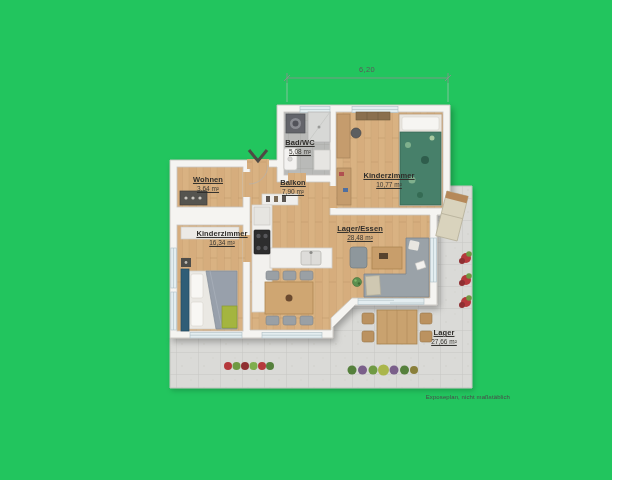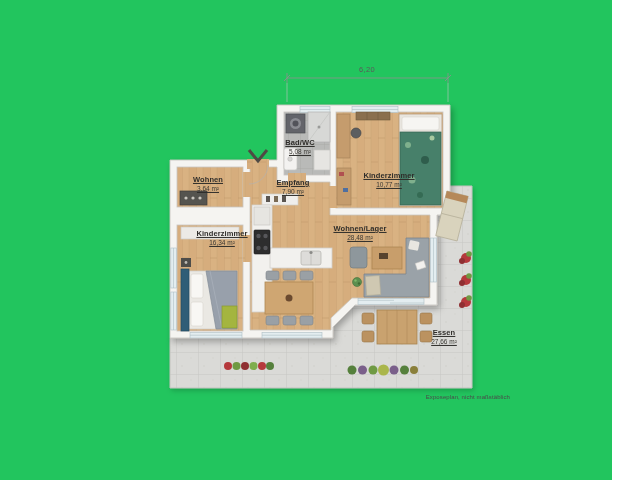--- a/index.html
+++ b/index.html
@@ -307,34 +307,34 @@
 
   <div class="room-label" style="left:208px;top:184px">
     <div class="rn">Wohnen</div>
     <div class="ra">3,64 m²</div>
   </div>
   <div class="room-label" style="left:222px;top:238px">
     <div class="rn">Kinderzimmer</div>
     <div class="ra">16,34 m²</div>
   </div>
   <div class="room-label" style="left:293px;top:187px">
-    <div class="rn">Empfang</div>
+    <div class="rn">Balkon</div>
     <div class="ra">7,90 m²</div>
   </div>
   <div class="room-label" style="left:300px;top:147px">
     <div class="rn">Bad/WC</div>
     <div class="ra">5,08 m²</div>
   </div>
   <div class="room-label" style="left:389px;top:180px">
     <div class="rn">Kinderzimmer</div>
     <div class="ra">10,77 m²</div>
   </div>
   <div class="room-label" style="left:360px;top:233px">
-    <div class="rn">Wohnen/Lager</div>
+    <div class="rn">Lager/Essen</div>
     <div class="ra">28,48 m²</div>
   </div>
   <div class="room-label" style="left:444px;top:337px">
-    <div class="rn">Essen</div>
+    <div class="rn">Lager</div>
     <div class="ra">27,66 m²</div>
   </div>
 
   <div class="footnote">Exposeplan, nicht maßstäblich</div>
 </div>
 
 </body></html>

